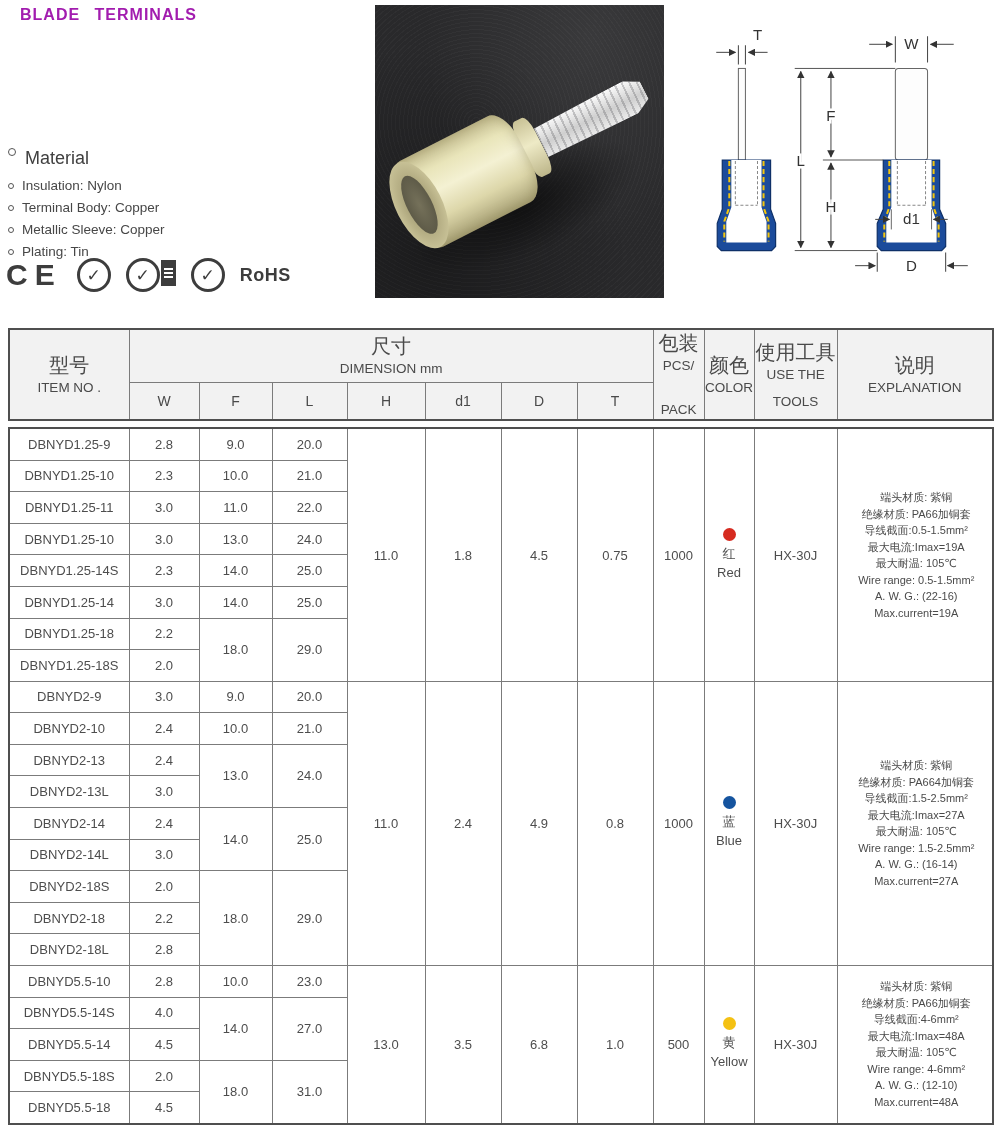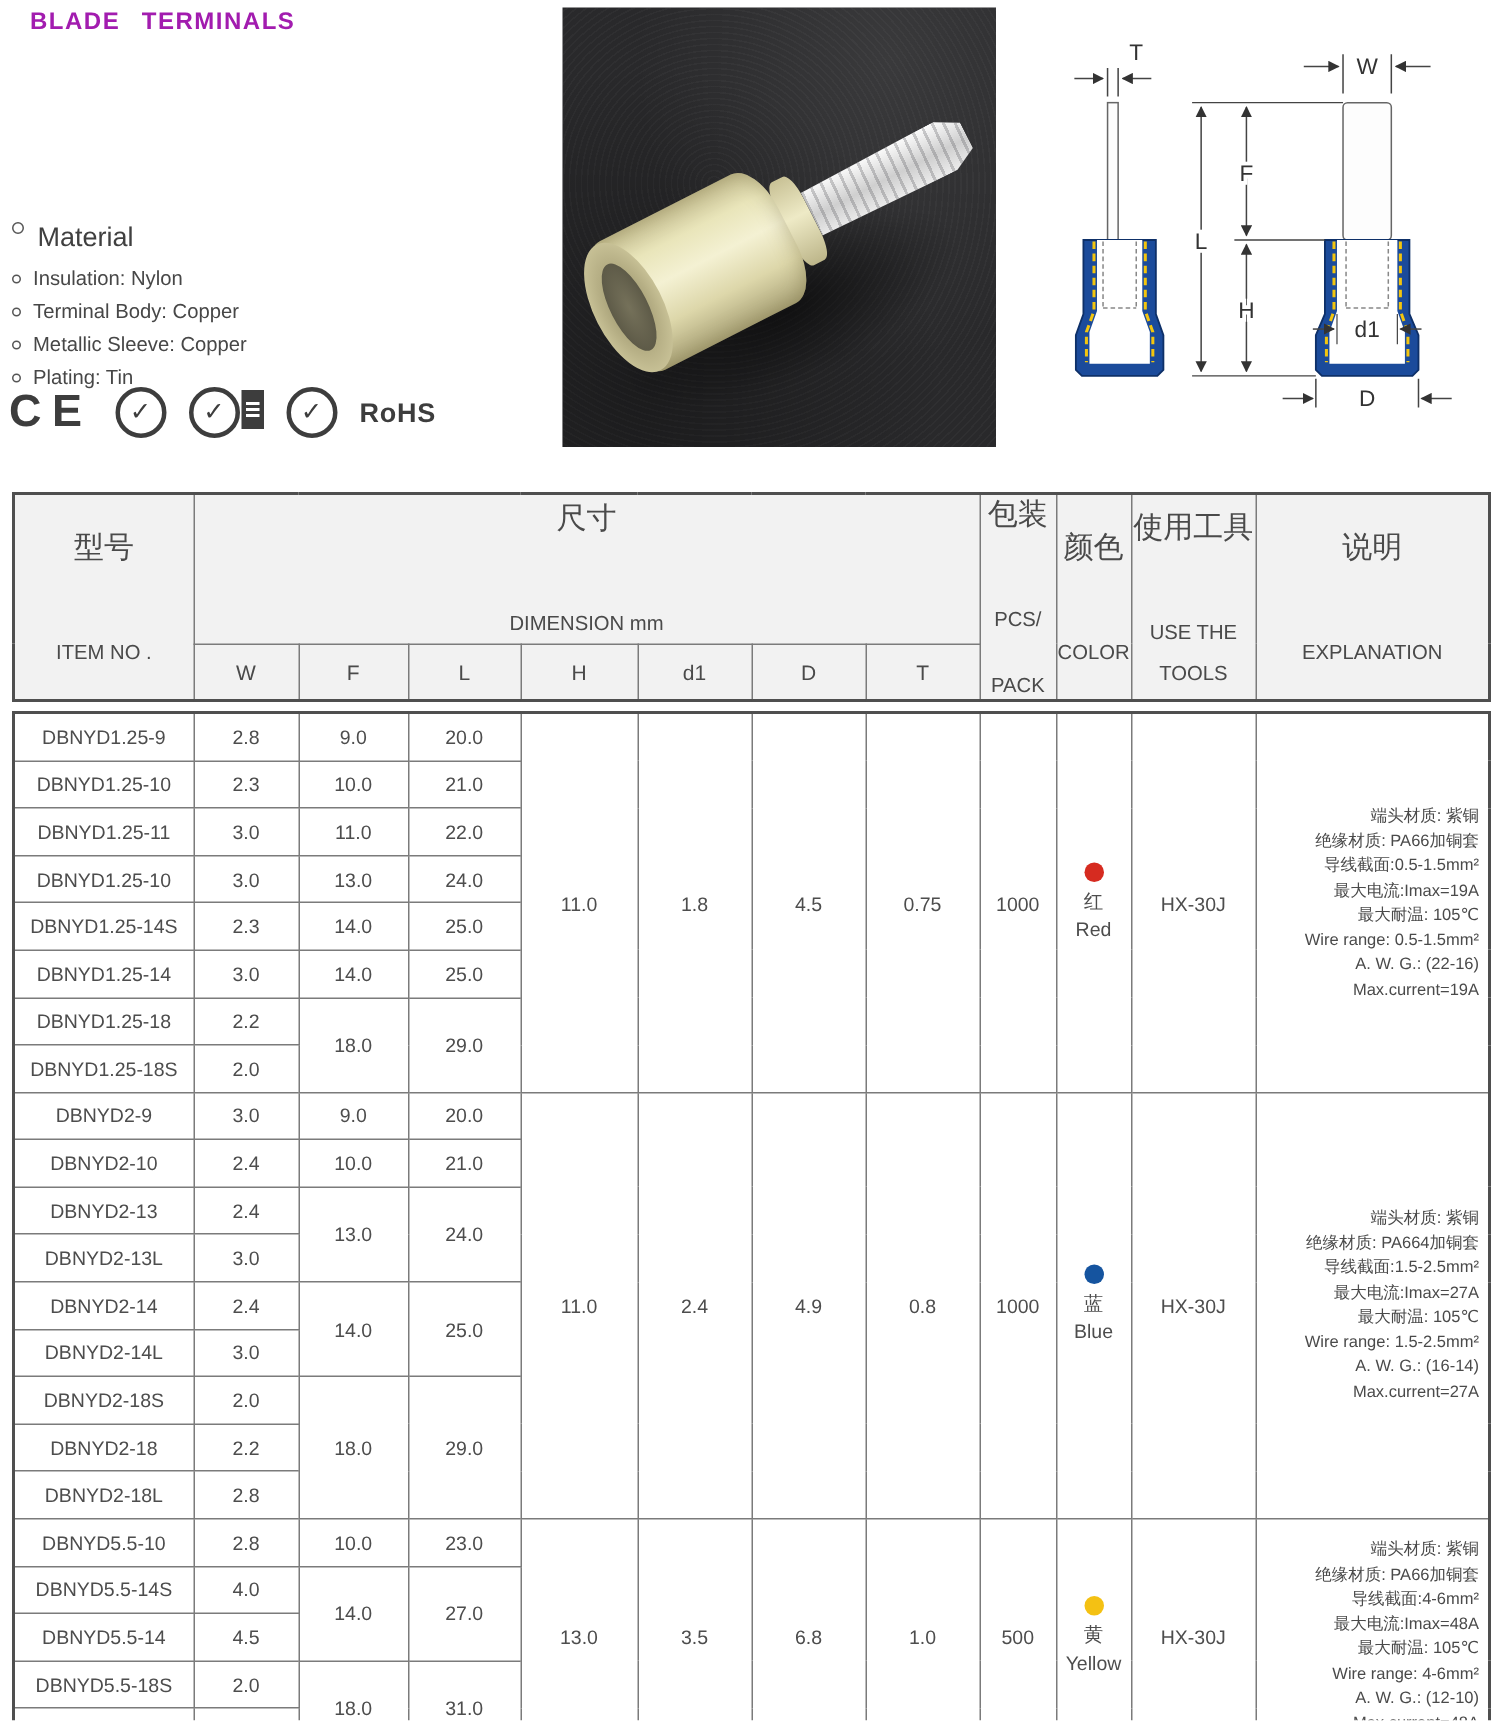--- a/index.html
+++ b/index.html
@@ -53,29 +53,29 @@
   .diagram text { font-family:"Liberation Sans","DejaVu Sans",sans-serif; font-size:15px; fill:#333;
     paint-order:stroke; stroke:#fff; stroke-width:5px; }
 
   
   .tablewrap { position:absolute; left:8px; top:328px; width:984px; }
   table.spec { width:984px; table-layout:fixed; border-collapse:collapse; border:2px solid #4f4f4f; }
   table.head-tbl { margin-bottom:6px; }
   .spec th, .spec td { border:1px solid #7b7b7b; text-align:center; vertical-align:middle; font-weight:normal; }
   .spec th { background:#f2f2f2; color:#4a4a4a; }
   .th-cn { font-size:20px; line-height:1.35; }
-  .th-en { font-size:13.5px; line-height:1.35;margin-top:47px; }
+  .th-en { font-size:13.5px; line-height:1.35; }
   .row1 th { height:50px; }
   .row2 th { height:36px; font-size:14px; }
   td.item-cell { background:#f2f2f2; font-size:13px; }
   td.num { font-size:13px; background:#fff; }
   .spec td { height:31.6px; color:#4d4d4d; background:#fff; }
   td.color-cell { font-size:13px; line-height:1.5; }
   .dot { display:block; width:13px; height:13px; border-radius:50%; margin:0 auto 3px auto; }
-  td.expl-cell { text-align:right; padding:4px 6px 4px 9px; font-size:11px; line-height:1.5; color:#4a4a4a;border-radius:25px; }
+  td.expl-cell { text-align:center; padding:4px 6px 4px 9px; font-size:11px; line-height:1.5; color:#4a4a4a;border-radius:25px; }
 </style>
 </head>
 <body>
 
 <div class="page">
 
   <div class="title">BLADE TERMINALS</div>
 
   <div class="material">
     <div class="mat-heading">

